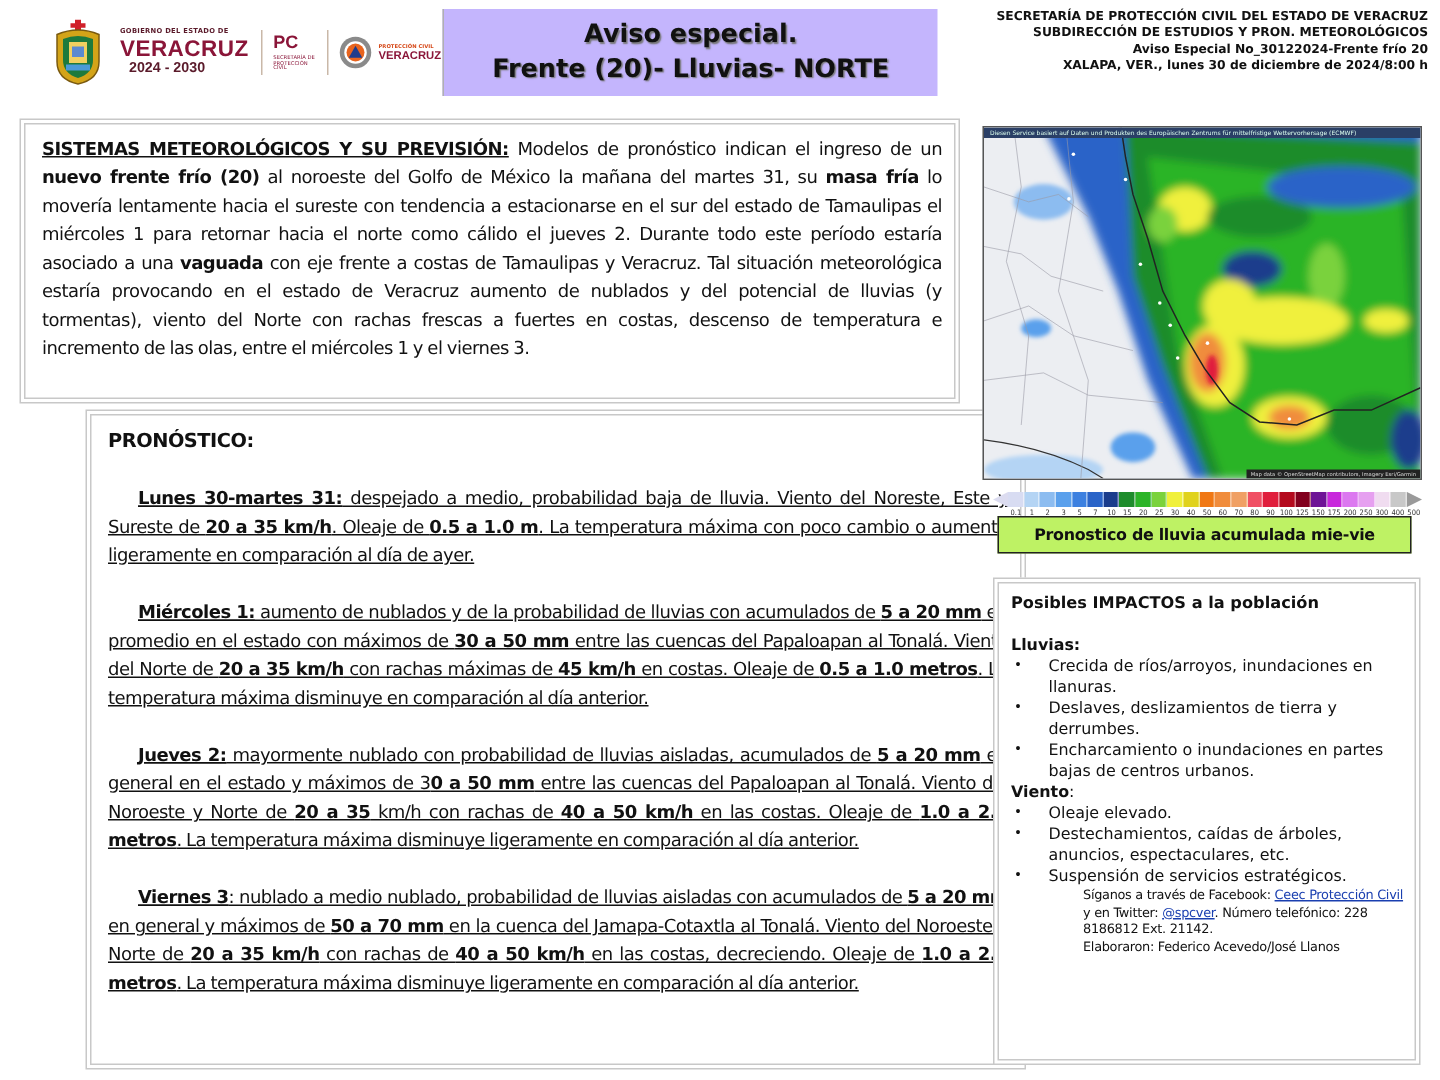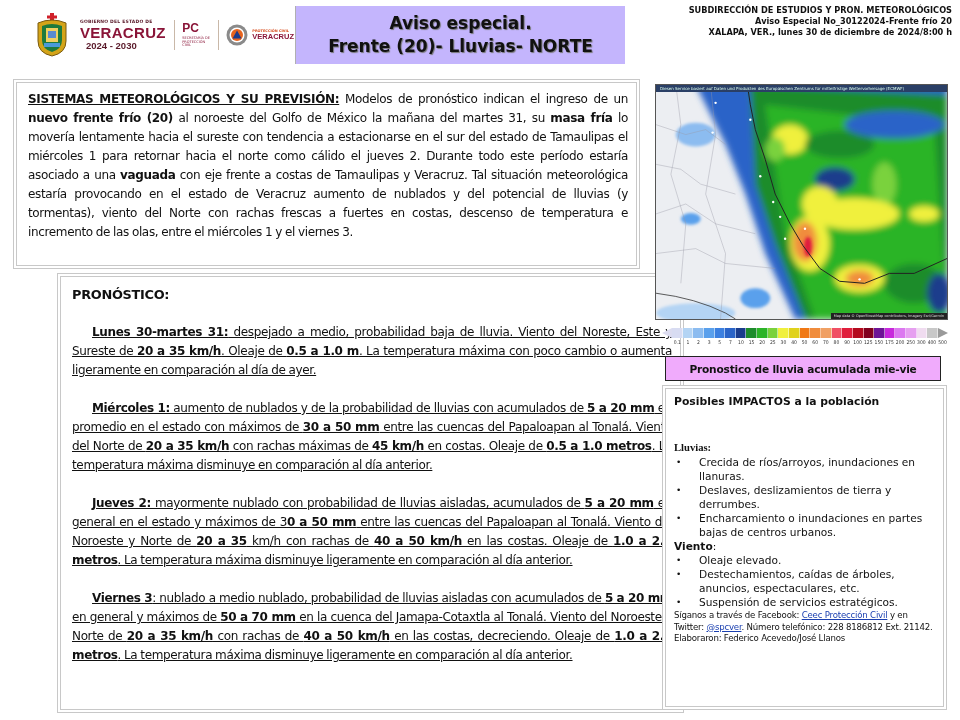--- a/index.html
+++ b/index.html
@@ -49,31 +49,31 @@
 
   
   .scale { position: absolute; left: 662px; top: 326px; width: 288px; height: 20px; }
   .scale .bar { position: absolute; left: 10px; top: 2px; width: 266px; height: 10px; display: flex; }
   .scale .bar div { flex: 1; height: 100%; border-right: 1px solid rgba(255,255,255,0.5); }
   .scale .arr-l { position: absolute; left: 0; top: 2px; width: 0; height: 0; border-top: 5px solid transparent; border-bottom: 5px solid transparent; border-right: 10px solid #dcdcf0; }
   .scale .arr-r { position: absolute; left: 276px; top: 2px; width: 0; height: 0; border-top: 5px solid transparent; border-bottom: 5px solid transparent; border-left: 10px solid #9a9a9a; }
   .scale .ticks { position: absolute; left: 10px; top: 13px; width: 276px; display: flex; }
   .scale .ticks span { flex: 1; font-size: 5px; color: #333; text-align: center; font-family: "DejaVu Sans Condensed", "DejaVu Sans", sans-serif; }
 
-  .map-label { position: absolute; left: 665px; top: 356px; width: 276px; height: 25px; background: #f0abfc; border: 1px solid #222; display: flex; align-items: center; justify-content: center; font-weight: bold; font-size: 10.6px; color: #111; letter-spacing: -0.2px; }
+  .map-label { position: absolute; left: 665px; top: 344px; width: 276px; height: 25px; background: #bef264; border: 1px solid #222; display: flex; align-items: center; justify-content: center; font-weight: bold; font-size: 10.6px; color: #111; letter-spacing: -0.2px; }
 
   
   .box-imp { left: 662px; top: 385px; width: 285px; height: 325px; padding: 5px 6px 0 8px; font-size: 10.6px; line-height: 14px; color: #111; }
   .imp-title { font-weight: bold; font-size: 10.8px; margin-top: 1px; }
-  .imp-sec { font-weight: bold; margin-top: 32px; font-family: Liberation Serif, serif; }
+  .imp-sec { font-weight: bold; margin-top: 14px; }
   .imp-sec2 { font-weight: bold; margin-top: 0px; }
   .imp-list { list-style: none; }
   .imp-list li { position: relative; padding-left: 25px; }
   .imp-list li::before { content: "\2022"; position: absolute; left: 2px; top: 0; font-size: 9px; }
-  .imp-foot { font-size: 8.6px; line-height: 11.5px; margin-top: 1px; letter-spacing: -0.2px; }
+  .imp-foot { font-size: 8.6px; line-height: 11.5px; margin-top: 1px; letter-spacing: -0.2px; margin-left: 48px; }
   .imp-foot a { color: #1a3fb0; text-decoration: underline; }
 </style>
 </head>
 <body>
 
 <div class="logos">
   <div class="shield">
     <svg viewBox="0 0 36 44">
       <rect x="16" y="0" width="4" height="8" fill="#d0202a"></rect>
       <rect x="13" y="2.5" width="10" height="3" fill="#d0202a"></rect>
@@ -108,20 +108,21 @@
     </div>
   </div>
 </div>
 
 <div class="title-box">
   <div class="t1">Aviso especial.</div>
   <div class="t2">Frente (20)- Lluvias- NORTE</div>
 </div>
 
 <div class="agency">
+  <div>SECRETARÍA DE PROTECCIÓN CIVIL DEL ESTADO DE VERACRUZ</div>
   <div>SUBDIRECCIÓN DE ESTUDIOS Y PRON. METEOROLÓGICOS</div>
   <div>Aviso Especial No_30122024-Frente frío 20</div>
   <div>XALAPA, VER., lunes 30 de diciembre de 2024/8:00 h</div>
 </div>
 
 <div class="box box-sistemas">
   <p class="ptext"><b><u>SISTEMAS METEOROLÓGICOS Y SU PREVISIÓN:</u></b><span> Modelos de pronóstico indican el ingreso de un </span><b>nuevo frente frío (20)</b><span> al noroeste del Golfo de México la mañana del martes 31, su </span><b>masa fría</b><span> lo movería lentamente hacia el sureste con tendencia a estacionarse en el sur del estado de Tamaulipas el miércoles 1 para retornar hacia el norte como cálido el jueves 2. Durante todo este período estaría asociado a una </span><b>vaguada</b><span> con eje frente a costas de Tamaulipas y Veracruz. Tal situación meteorológica estaría provocando en el estado de Veracruz aumento de nublados y del potencial de lluvias (y tormentas), viento del Norte con rachas frescas a fuertes en costas, descenso de temperatura e incremento de las olas, entre el miércoles 1 y el  viernes 3.</span></p>
 </div>
 
 <div class="box box-pron">

